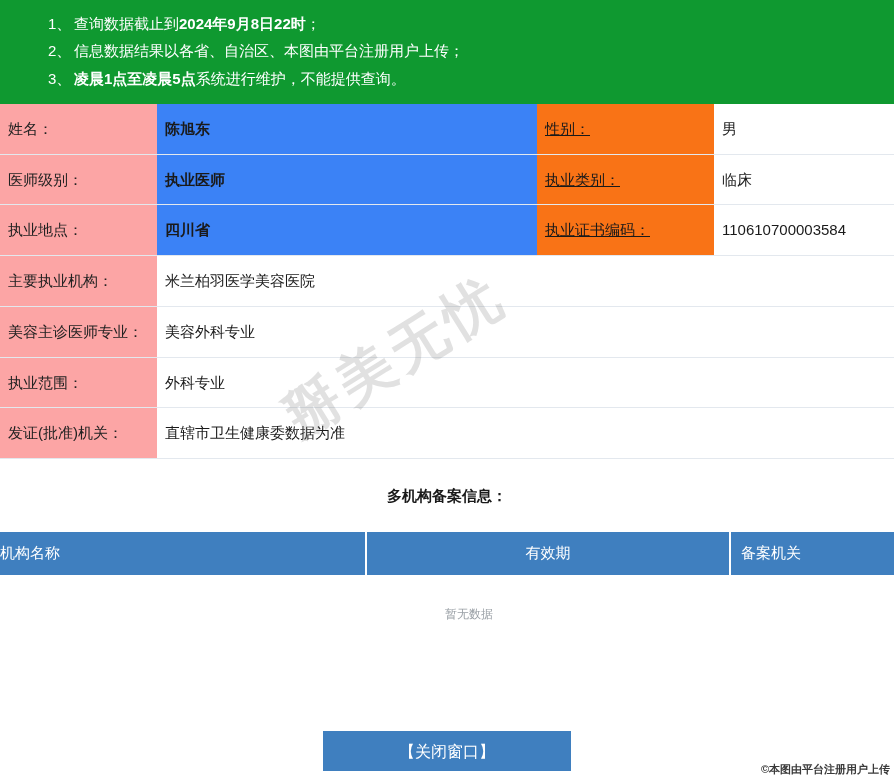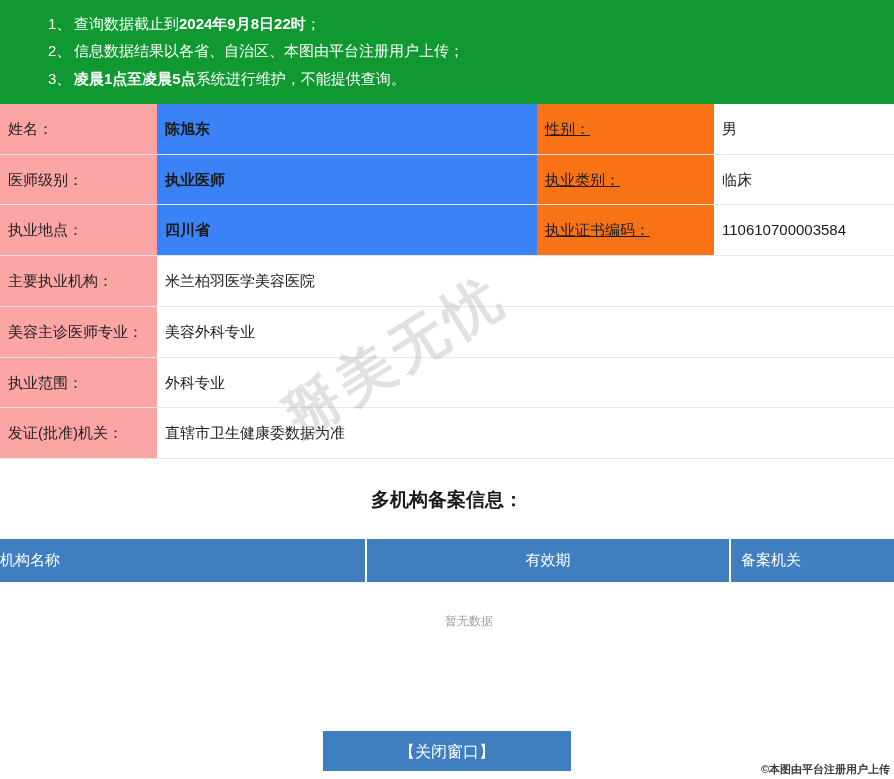--- a/index.html
+++ b/index.html
@@ -68,21 +68,21 @@
     width: 180px;
   }
   .info-table td.value-wide {
     background: #ffffff;
   }
   .nowrap { white-space: nowrap; }
 
   
   .section-title {
     text-align: center;
-    font-size: 19px;
+    font-size: 15px;
     font-weight: bold;
     color: #1a1a1a;
     padding: 28px 0 26px 0;
   }
 
   
   .rec-table {
     width: 894px;
     border-collapse: collapse;
     table-layout: fixed;

